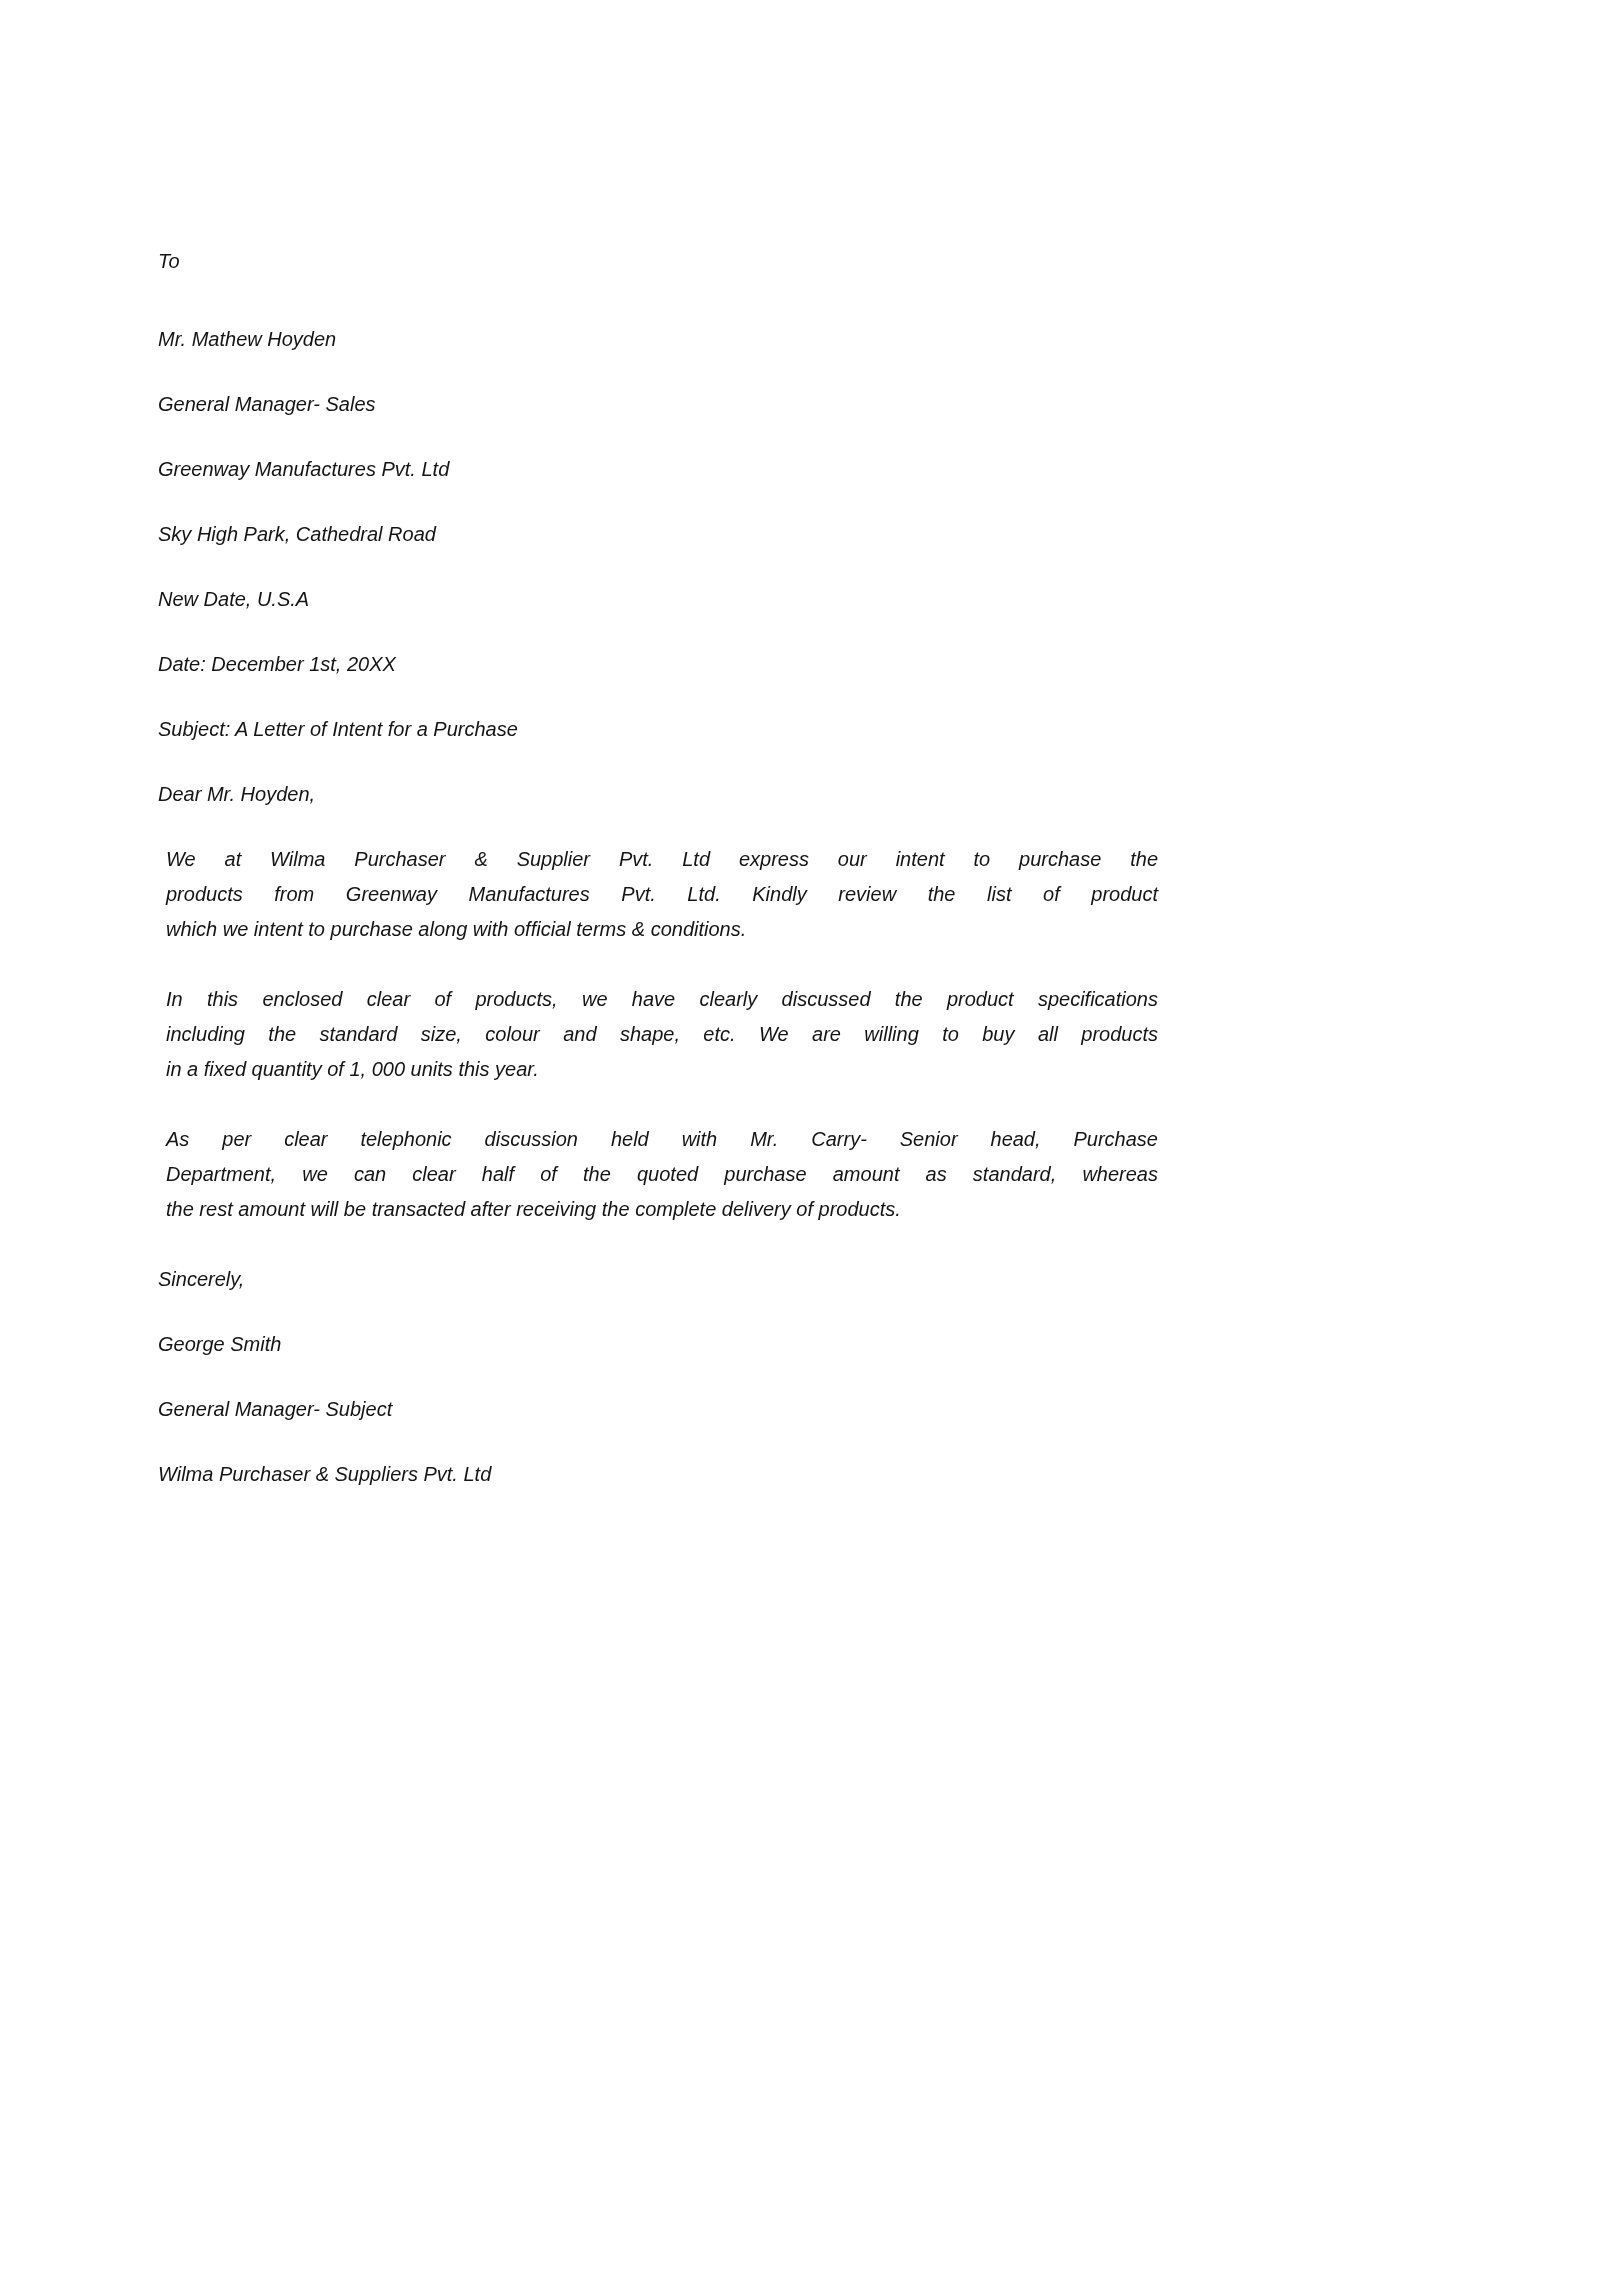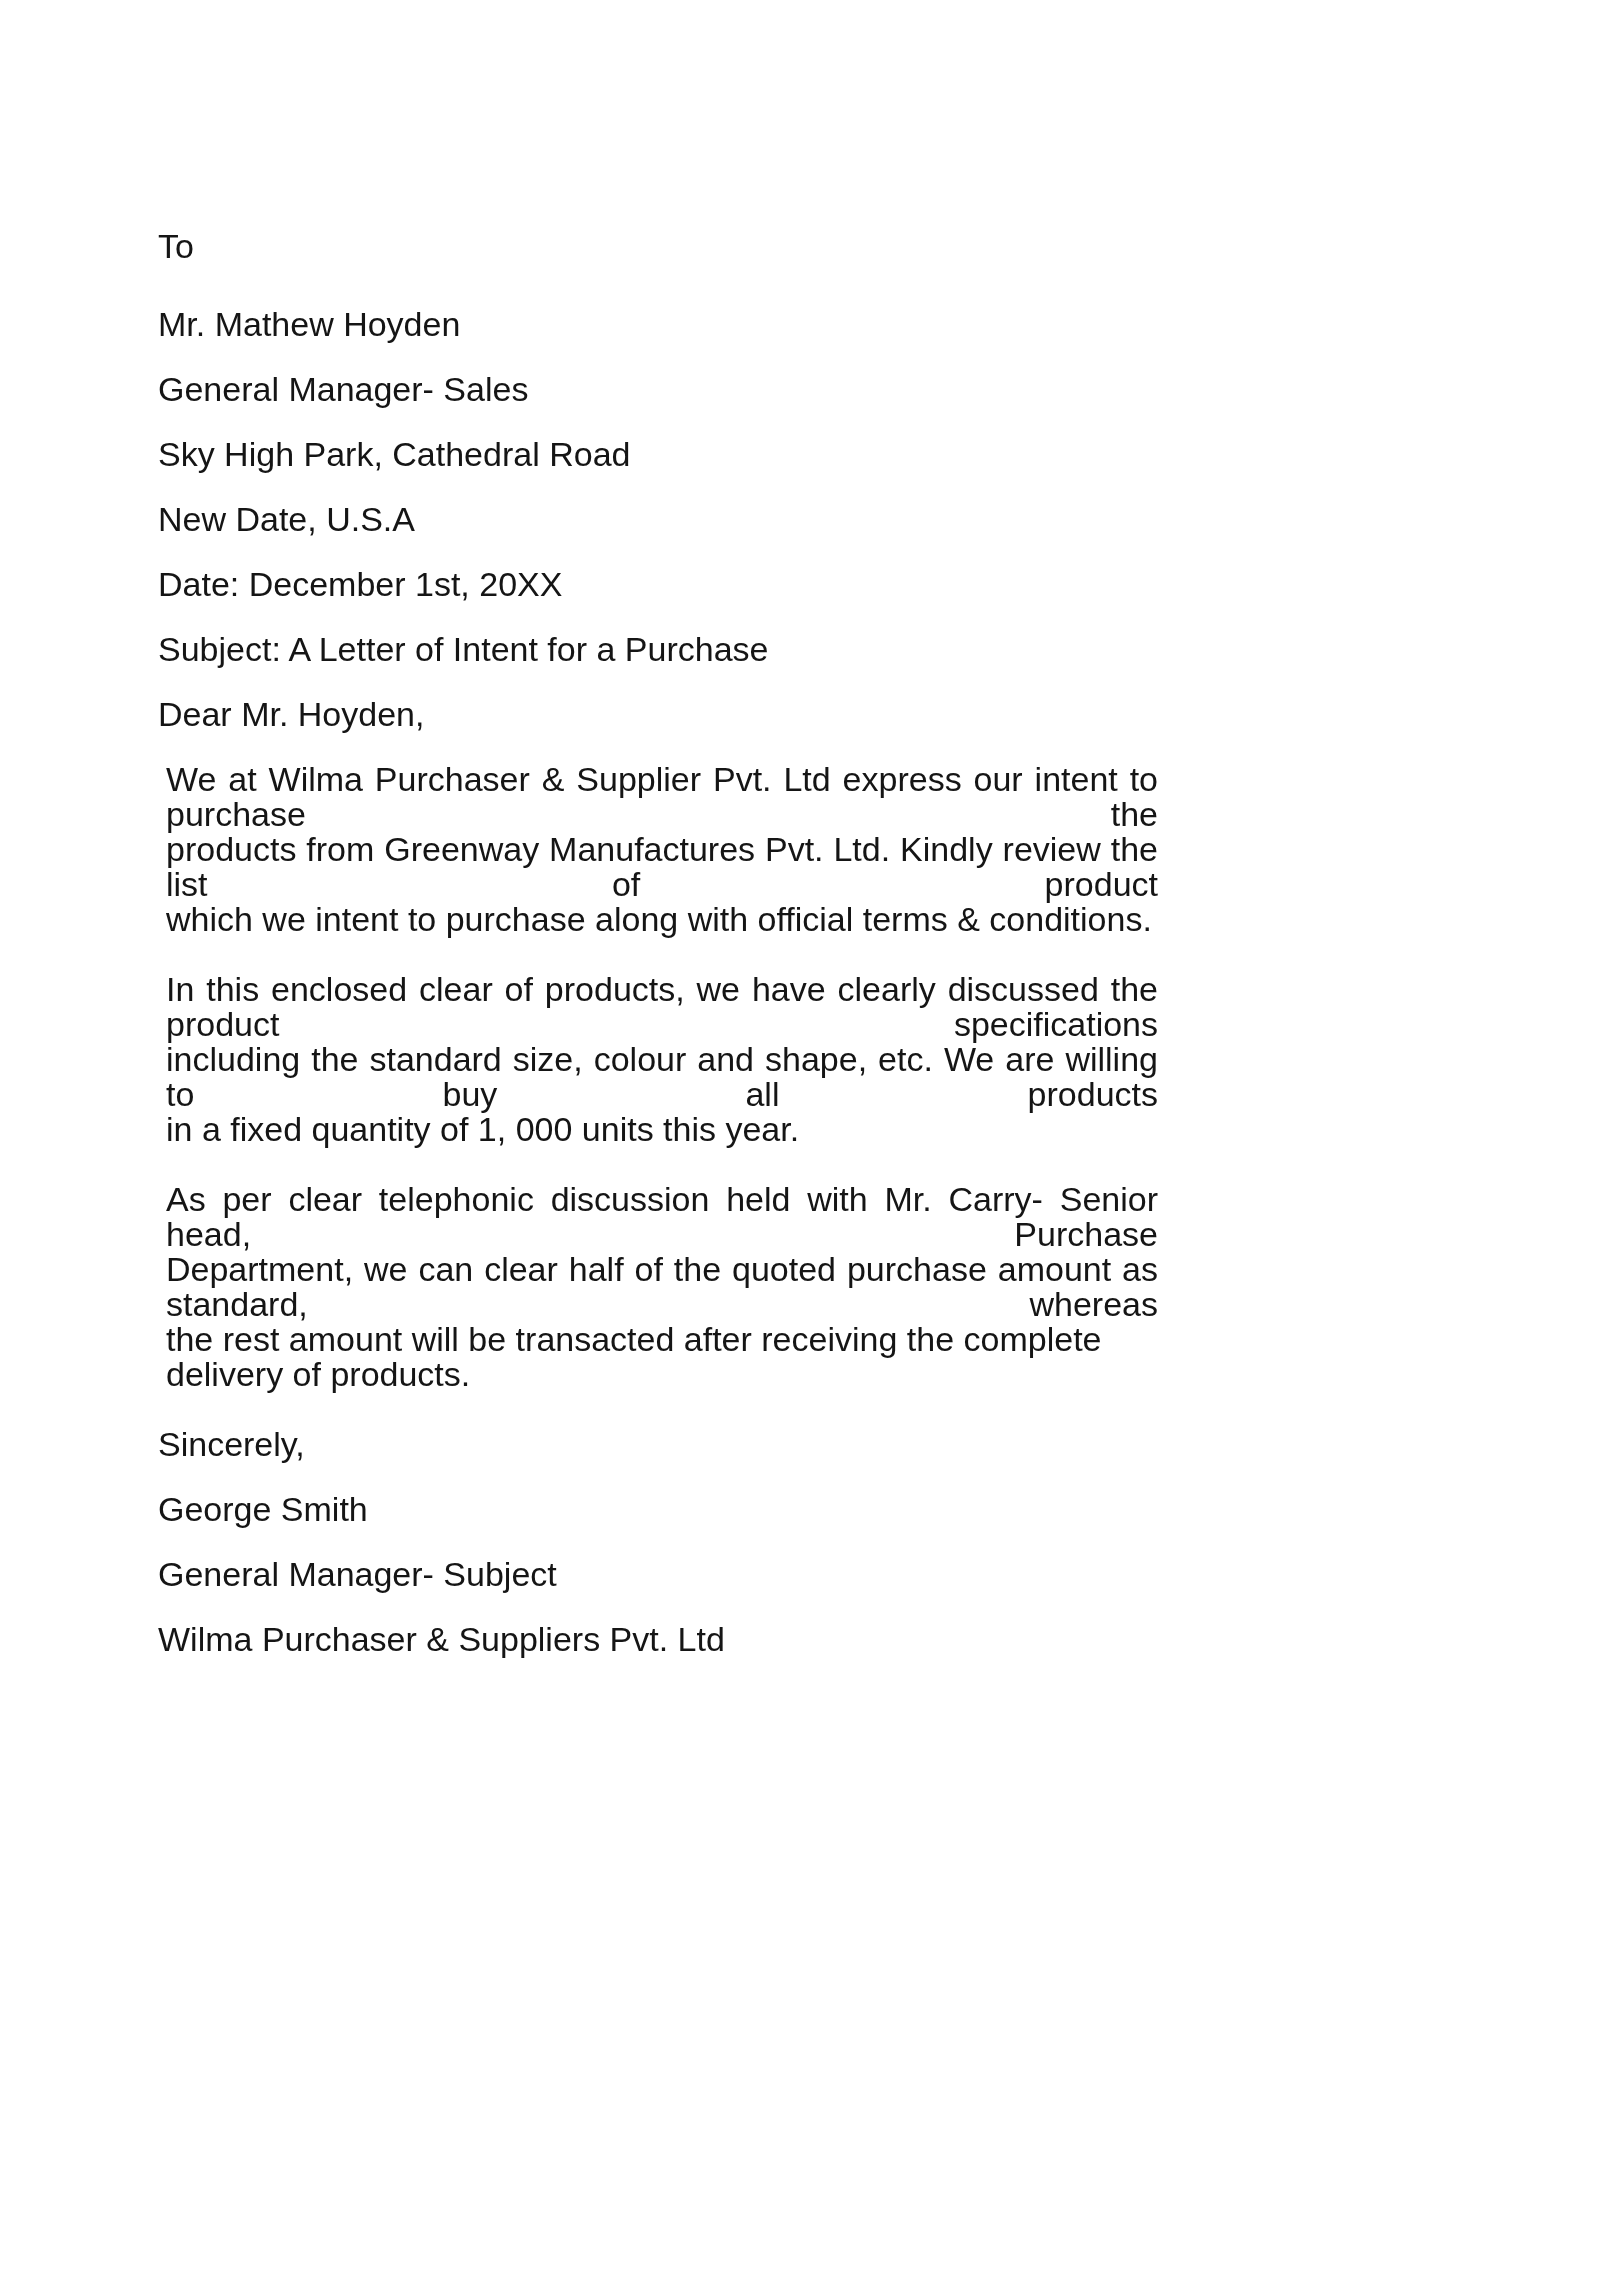--- a/index.html
+++ b/index.html
@@ -12,24 +12,25 @@
     width: 1621px;
     height: 2293px;
     background: #ffffff;
     font-family: "Liberation Sans", sans-serif;
     color: #151515;
     overflow: hidden;
   }
   .content {
     position: absolute;
     left: 158px;
-    top: 229px;
+    top: 244px;
     width: 1000px;
-    font-size: 34px;
+    font-size: 20px;
     line-height: 35px;
+    font-style: italic;
   }
   .line {
     margin: 0 0 30px 0;
     text-align: left;
     white-space: pre;
   }
   .line.extra-after {
     margin-bottom: 43px;
   }
   .para {
@@ -46,20 +47,21 @@
 </style>
 </head>
 <body>
 
 <div class="page">
   <div class="content">
 
     <p class="line extra-after">To</p>
     <p class="line">Mr. Mathew Hoyden</p>
     <p class="line">General Manager- Sales</p>
+    <p class="line">Greenway Manufactures Pvt. Ltd</p>
     <p class="line">Sky High Park, Cathedral Road</p>
     <p class="line">New Date, U.S.A</p>
 
     <p class="line">Date: December 1st, 20XX</p>
     <p class="line">Subject: A Letter of Intent for a Purchase</p>
     <p class="line">Dear Mr. Hoyden,</p>
 
     <div class="para">
       <div class="jline">We at Wilma Purchaser &amp; Supplier Pvt. Ltd express our intent to purchase the</div>
       <div class="jline">products from Greenway Manufactures Pvt. Ltd. Kindly review the list of product</div>

